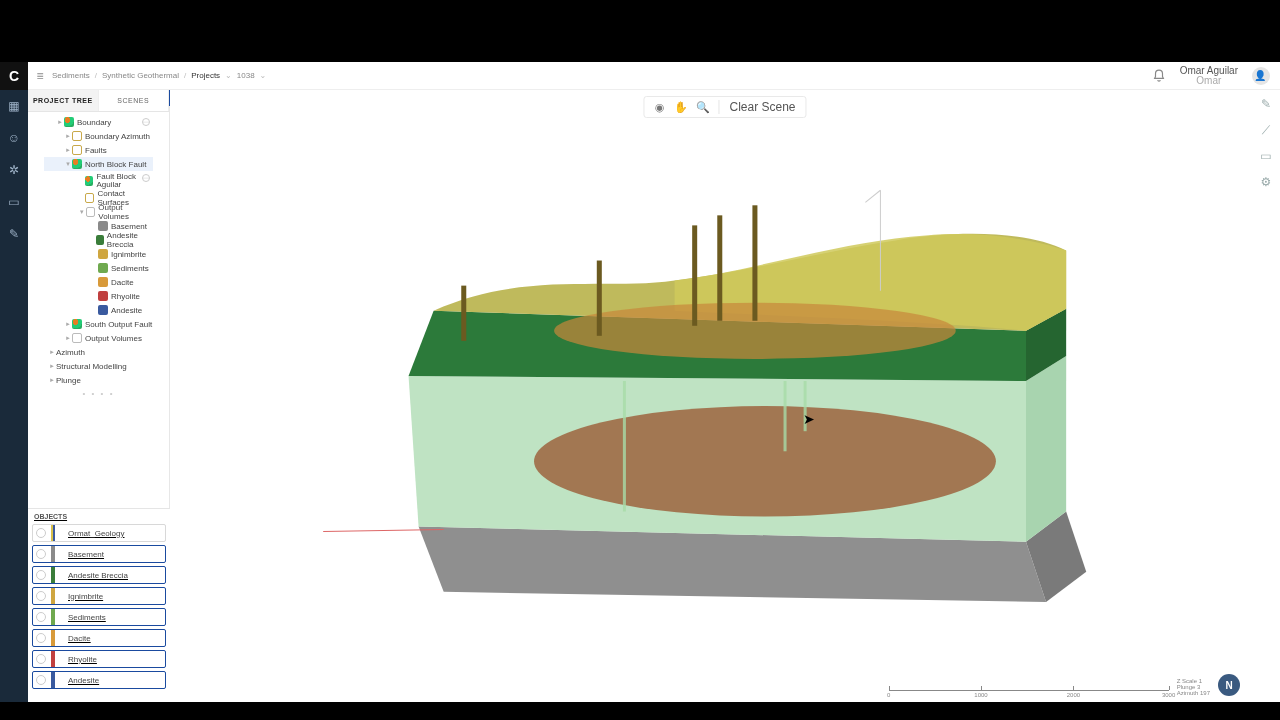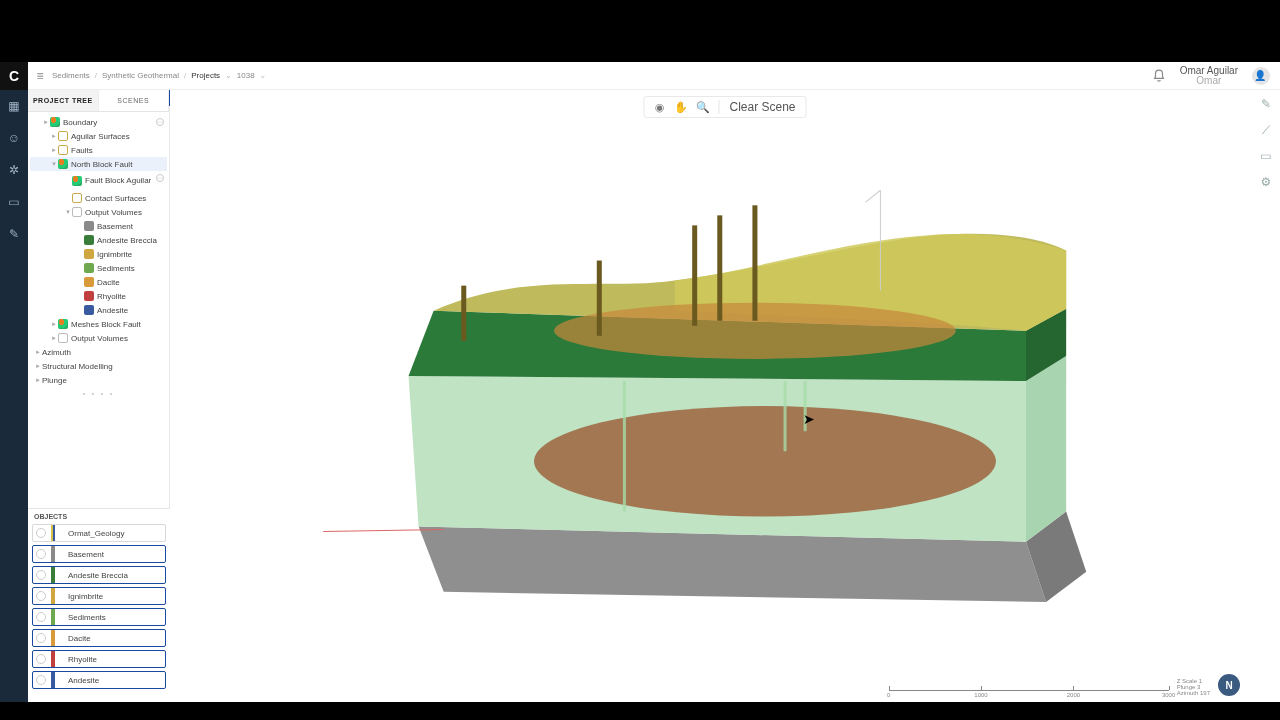--- a/index.html
+++ b/index.html
@@ -25,21 +25,21 @@
 
 
 .cols { position: absolute; left: 28px; top: 28px; right: 0; bottom: 0; }
 
 
 .treepanel { position: absolute; left: 0; top: 0; width: 142px; height: 100%; background: #fff; border-right: 1px solid #e7e7e7; }
 .tabs { height: 22px; display: flex; border-bottom: 1px solid #e5e5e5; }
 .tab { flex: 1; font-size: 7px; letter-spacing: .5px; display: flex; align-items: center; justify-content: center; color: #666; border-right: 1px solid #eee; }
 .tab.active { background: #f3f3f3; color: #222; font-weight: 600; }
 .tabstrip { position: absolute; left: 141px; top: 0; width: 3px; height: 16px; background: #1a4a9f; }
-.tree { font-size: 8px; color: #444; padding: 3px 2px; overflow: hidden; }
+.tree { font-size: 8px; color: #444; padding: 3px 16px; overflow: hidden; }
 .tree-row { display: flex; align-items: center; height: 14px; padding-left: 4px; position: relative; }
 .tree-row.selected { background: #eaf1fb; }
 .tw { width: 8px; text-align: center; color: #aaa; font-size: 7px; }
 .ticon { width: 10px; height: 10px; margin-right: 3px; border-radius: 2px; display: inline-block; }
 .ticon.globe { background: radial-gradient(circle at 35% 30%, #e67e22 30%, #2c7 31% 65%, #27ae60 66%); }
 .ticon.folder { background: #fff; border: 1px solid #c9a94a; }
 .ticon.box { background: #fff; border: 1px solid #bbb; }
 .ticon.geo { background: #fff; border: 1px solid #c9a94a; position: relative; }
 .ticon.cyl { border-radius: 2px; }
 .menu-dot { position: absolute; right: 3px; top: 3px; width: 8px; height: 8px; border: 1px solid #ccc; border-radius: 50%; font-size: 6px; color: #aaa; line-height: 6px; text-align: center; }
@@ -149,21 +149,21 @@
       <div class="tree" id="tree">
           <div class="tree-row indent1">
             <span class="tw">▸</span>
             <span class="ticon globe"></span>
             <span>Boundary</span>
             <span class="menu-dot">⋯</span>
           </div>
           <div class="tree-row indent2">
             <span class="tw">▸</span>
             <span class="ticon folder"></span>
-            <span>Aguilar Surfaces</span>
+            <span>Boundary Azimuth</span>
           </div>
           <div class="tree-row indent2">
             <span class="tw">▸</span>
             <span class="ticon geo"></span>
             <span>Faults</span>
           </div>
           <div class="tree-row indent2 selected">
             <span class="tw">▾</span>
             <span class="ticon globe"></span>
             <span>North Block Fault</span>
@@ -215,21 +215,21 @@
             <span>Rhyolite</span>
           </div>
           <div class="tree-row indent4">
             <span class="tw"></span>
             <span class="ticon cyl" style="background: rgb(58, 90, 159);"></span>
             <span>Andesite</span>
           </div>
           <div class="tree-row indent2">
             <span class="tw">▸</span>
             <span class="ticon globe"></span>
-            <span>Meshes Block Fault</span>
+            <span>South Output Fault</span>
           </div>
           <div class="tree-row indent2">
             <span class="tw">▸</span>
             <span class="ticon box"></span>
             <span>Output Volumes</span>
           </div>
           <div class="tree-row indent0">
             <span class="tw">▸</span>
             <span>Azimuth</span>
           </div>
@@ -237,21 +237,21 @@
             <span class="tw">▸</span>
             <span>Structural Modelling</span>
           </div>
           <div class="tree-row indent0">
             <span class="tw">▸</span>
             <span>Plunge</span>
           </div>
         </div>
       <div class="drag-dots">• • • •</div>
 
-      <div class="objpanel" style="height: 194px;">
+      <div class="objpanel" style="height: 194px; text-decoration: underline;">
         <h4>OBJECTS</h4>
         <div class="obj-list" id="objlist">
             <div class="obj-row">
               <span class="eye"></span>
               <span class="color-l" style="background:#d8c04a"></span>
               <span class="color-r" style="background:#3a5a9f"></span>
               <span style="margin-left:18px">Ormat_Geology</span>
             </div>
             <div class="obj-row sel">
               <span class="eye"></span>

